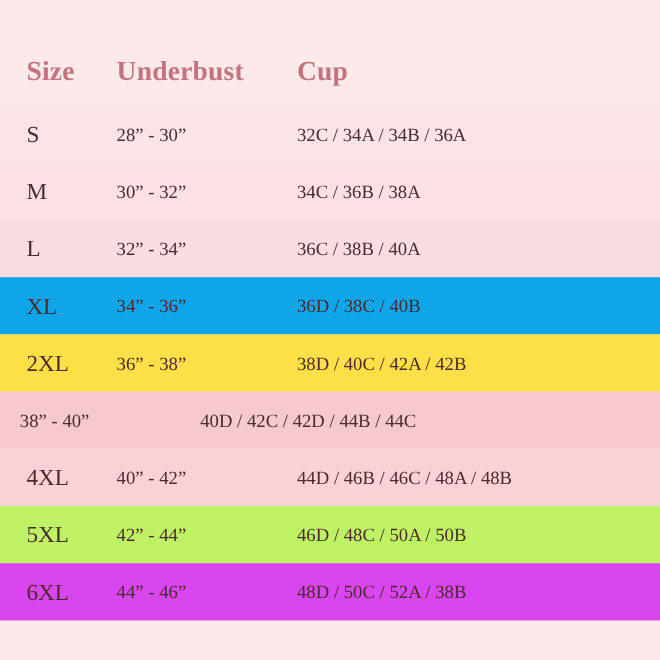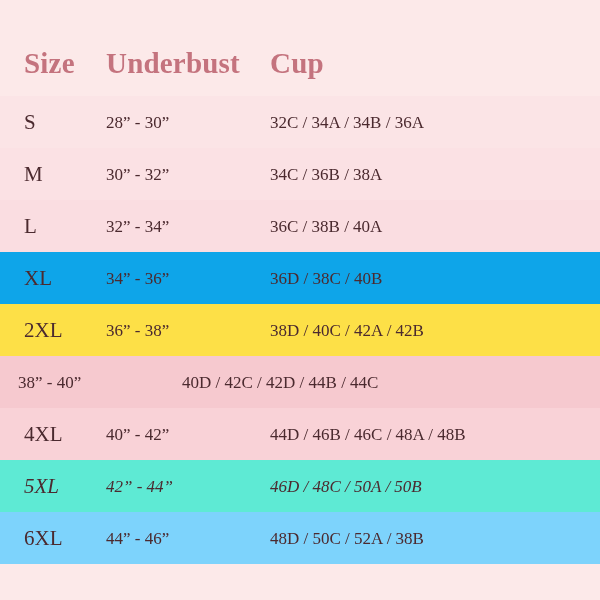--- a/index.html
+++ b/index.html
@@ -21,21 +21,21 @@
   }
   .header-row {
     display: flex;
     align-items: flex-end;
     height: 96px;
     padding: 0;
     box-sizing: border-box;
   }
   .header-cell {
     color: #c4737e;
-    font-size: 29px;
+    font-size: 25px;
     font-weight: bold;
     letter-spacing: 0.2px;
     padding-bottom: 18px;
     line-height: 1;
   }
   .col-size {
     width: 88px;
     padding-left: 24px;
     box-sizing: border-box;
   }
@@ -110,26 +110,26 @@
       </div>
       <div class="row" style="background: rgb(246, 201, 207);">
         <div class="cell col-underbust">38” - 40”</div>
         <div class="cell col-cup">40D / 42C / 42D / 44B / 44C</div>
       </div>
       <div class="row" style="background: rgb(249, 210, 215);">
         <div class="cell size col-size">4XL</div>
         <div class="cell col-underbust">40” - 42”</div>
         <div class="cell col-cup">44D / 46B / 46C / 48A / 48B</div>
       </div>
-      <div class="row" style="background: #5eead4; font-style: italic;">
+      <div class="row" style="background: #bef264;">
         <div class="cell size col-size">5XL</div>
         <div class="cell col-underbust">42” - 44”</div>
         <div class="cell col-cup">46D / 48C / 50A / 50B</div>
       </div>
-      <div class="row" style="background: #7dd3fc;">
+      <div class="row" style="background: #d946ef;">
         <div class="cell size col-size">6XL</div>
         <div class="cell col-underbust">44” - 46”</div>
         <div class="cell col-cup">48D / 50C / 52A / 38B</div>
       </div>
     </div>
 
   <div class="footer-space"></div>
 </div>
 
 </body></html>

